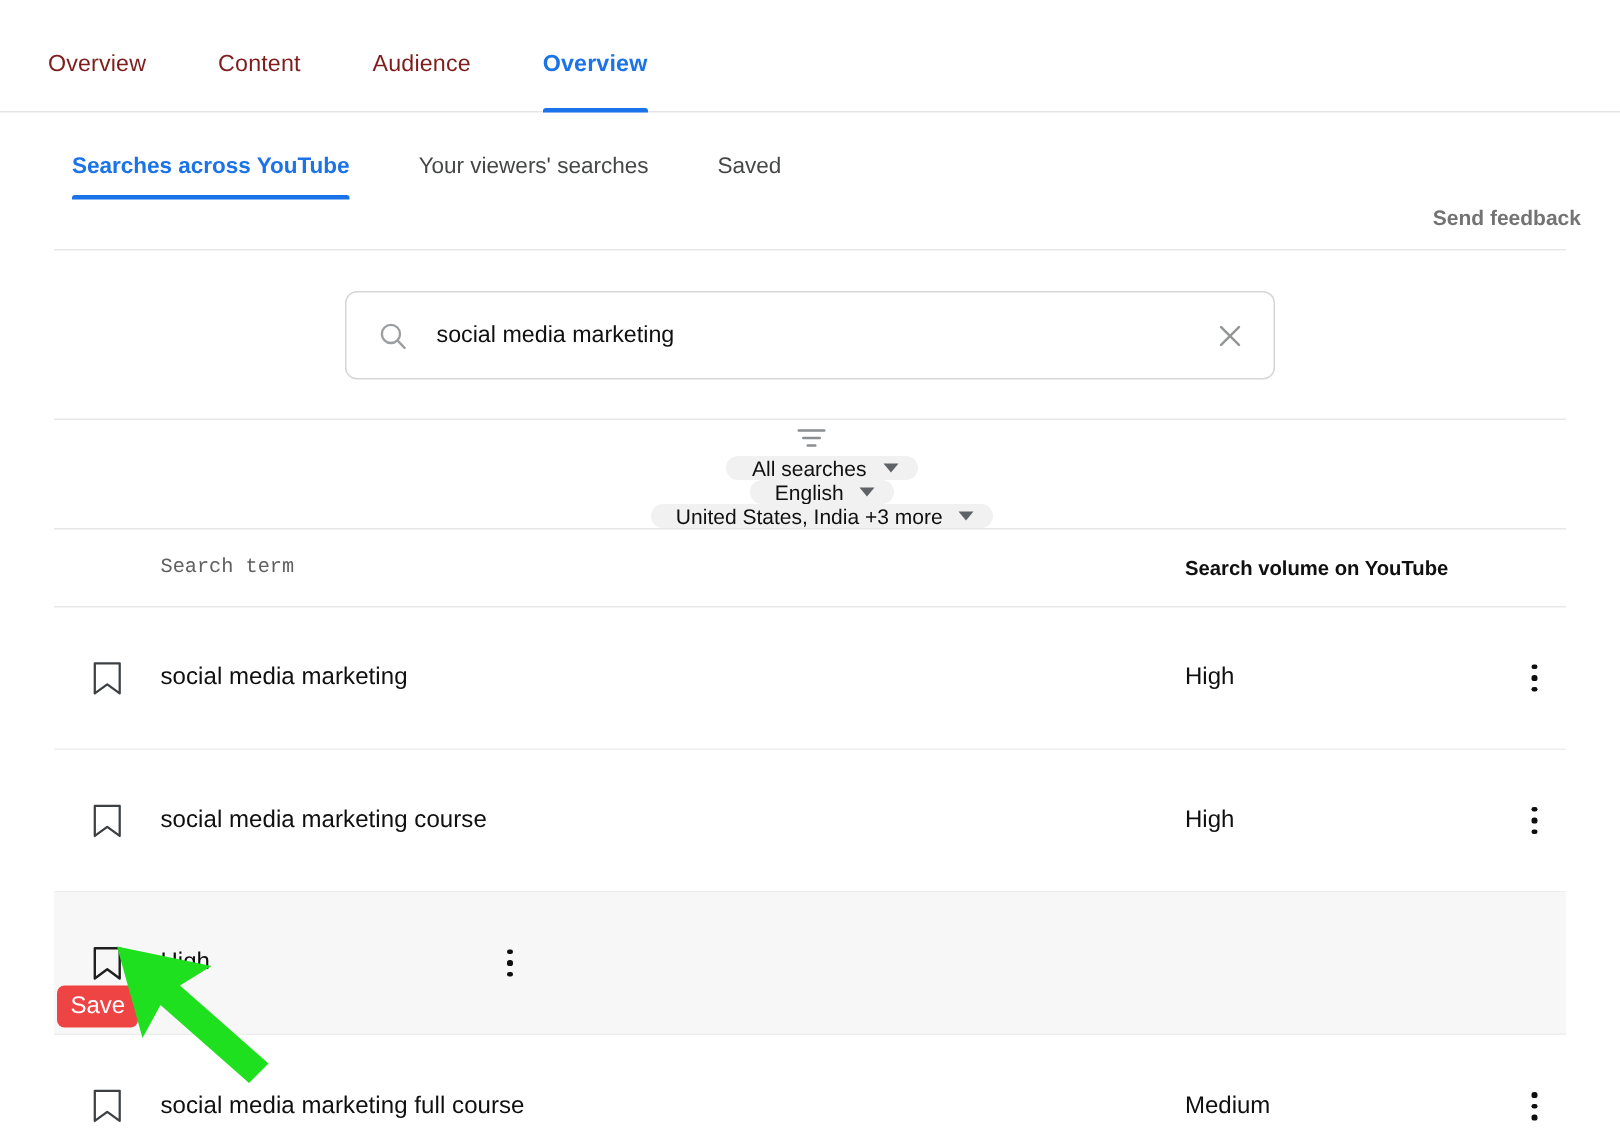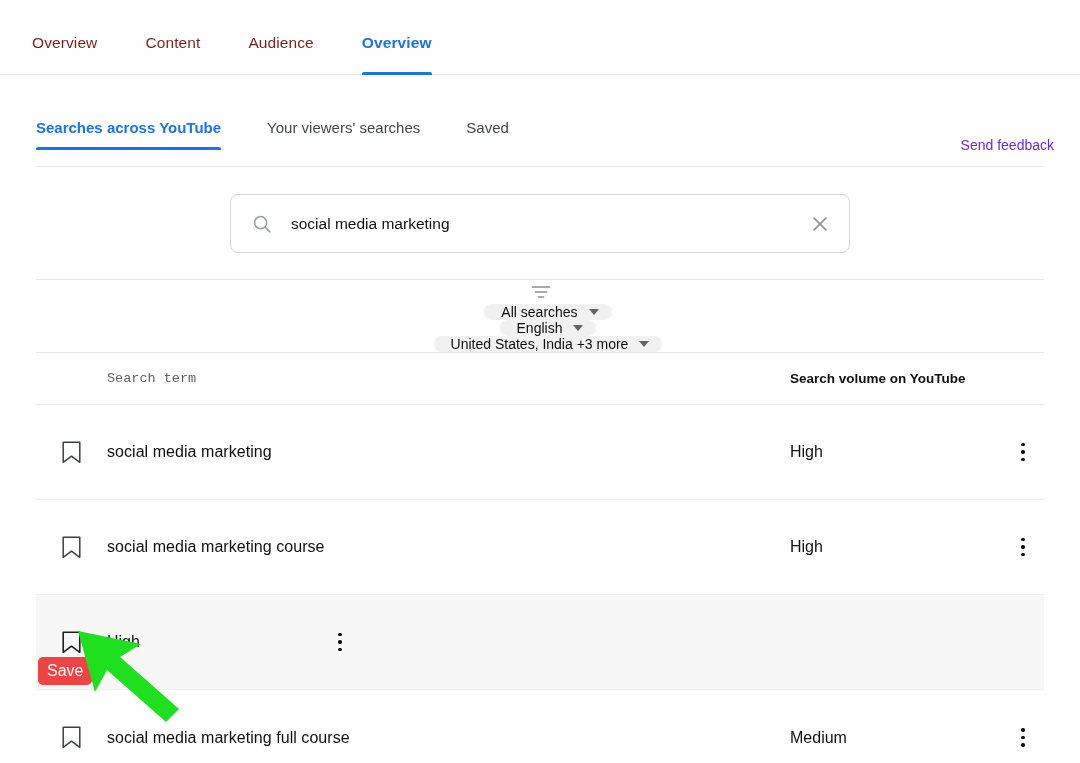--- a/index.html
+++ b/index.html
@@ -47,23 +47,23 @@
     height: 3px;
     background: #1a73e8;
     border-radius: 2px 2px 0 0;
   }
 
   
   .sub-nav {
     position: relative;
     height: 65px;
     margin-top: 27px;
-    padding-left: 36px;
-    display: flex;
-    align-items: center;
+    padding-left: 48px;
+    display: flex;
+    align-items: flex-start;
   }
   .sub-nav-underline {
     position: absolute;
     left: 36px; right: 36px; bottom: 0;
     height: 1px;
     background: #e8e8e8;
   }
   .sub-tab {
     position: relative;
     font-size: 15px;
@@ -80,22 +80,22 @@
     left: 0; right: 0; bottom: 0;
     height: 3px;
     background: #1a73e8;
     border-radius: 2px 2px 0 0;
   }
   .send-feedback {
     position: absolute;
     right: 26px;
     bottom: 14px;
     font-size: 14px;
-    color: #6d28d9;
-    font-weight: 400;
+    color: #737373;
+    font-weight: 700;
     cursor: pointer;
     white-space: nowrap;
   }
 
   
   .search-wrap {
     display: flex;
     justify-content: center;
     padding-top: 27px;
   }

